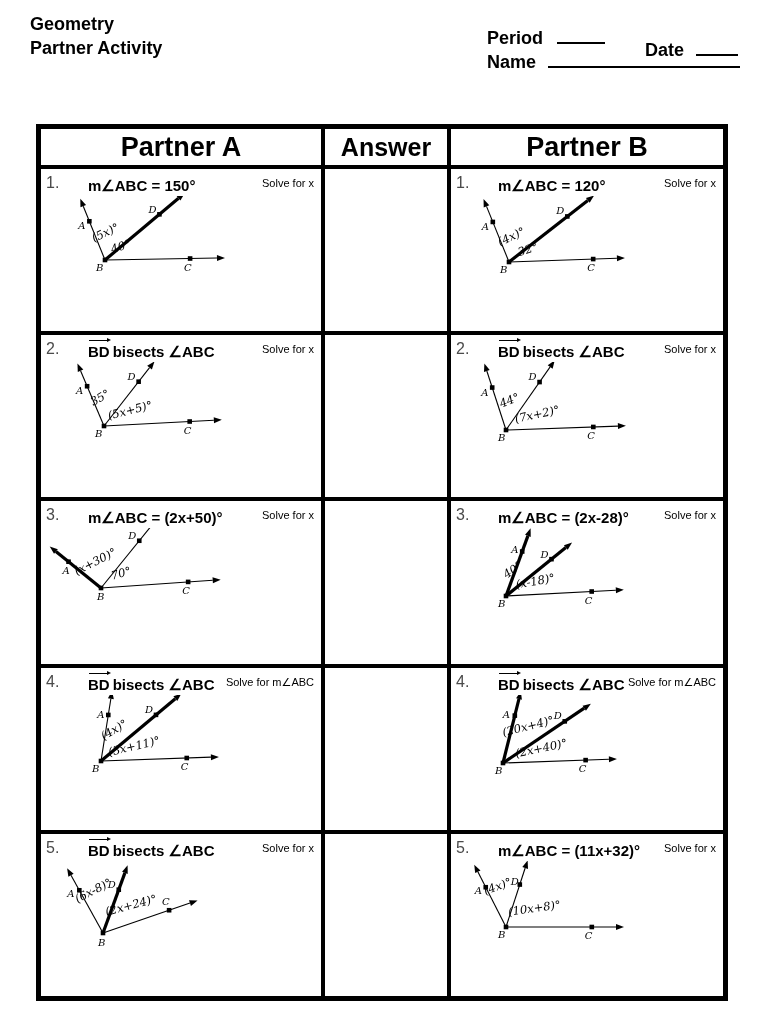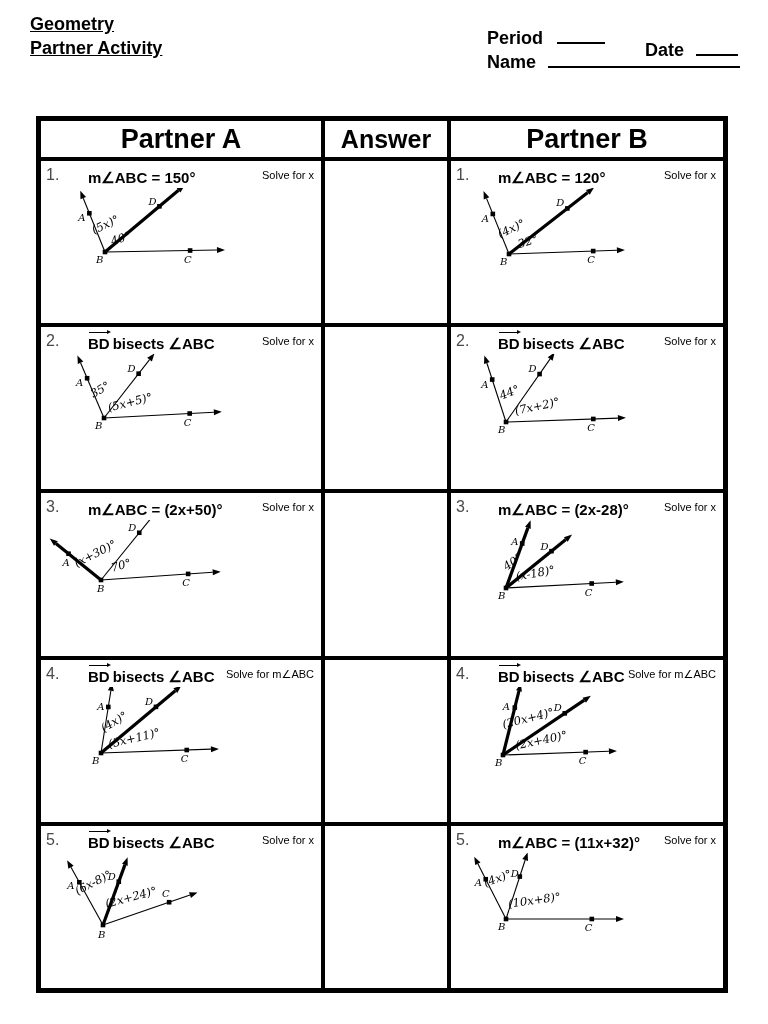--- a/index.html
+++ b/index.html
@@ -2,33 +2,33 @@
 <html><head>
 <meta charset="utf-8">
 <style>
   html,body{margin:0;padding:0;background:#fff;width:768px;height:1024px;overflow:hidden;
     font-family:"Liberation Sans",sans-serif;color:#000;}
   .page{position:relative;width:768px;height:1024px;background:#fff;}
 
   
   .doc-header{position:absolute;left:0;top:0;width:768px;height:110px;}
   .head-left{position:absolute;left:30px;top:12px;font-weight:bold;font-size:18px;line-height:24px;}
-  .head-left div{white-space:nowrap;text-decoration:underline;}
+  .head-left div{white-space:nowrap;}
   .field-row{position:absolute;white-space:nowrap;}
   .name-row{left:487px;top:12px;margin-top:40px;}
   .period-row{left:487px;top:28px;}
   .date-row{left:645px;top:40px;}
   .field-label{font-weight:bold;font-size:18px;}
   .blank-line{display:inline-block;border-bottom:2px solid #000;height:14px;vertical-align:baseline;}
   .name-line{width:192px;margin-left:12px;}
   .period-line{width:48px;margin-left:14px;}
   .date-line{width:42px;margin-left:12px;}
 
   
-  .worksheet-table{position:absolute;left:36px;top:116px;width:692px;height:877px;
+  .worksheet-table{position:absolute;left:36px;top:124px;width:692px;height:877px;
     border:3px solid #000;display:grid;grid-template-columns:284px 126px 1fr;
     grid-template-rows:40px repeat(5,1fr);background:#fff;box-sizing:border-box;}
   .cell{border:2px solid #000;box-sizing:border-box;overflow:hidden;background:#fff;}
   .th{display:flex;align-items:center;justify-content:center;font-weight:bold;}
   .th-partner{font-size:27px;}
   .th-answer{font-size:25px;}
 
   .prob-cell{position:relative;}
   .prob-head{display:flex;align-items:flex-start;padding:5px 7px 0 5px;height:22px;}
   .prob-num{color:#4a4a4a;font-size:16px;width:26px;flex:0 0 auto;}

